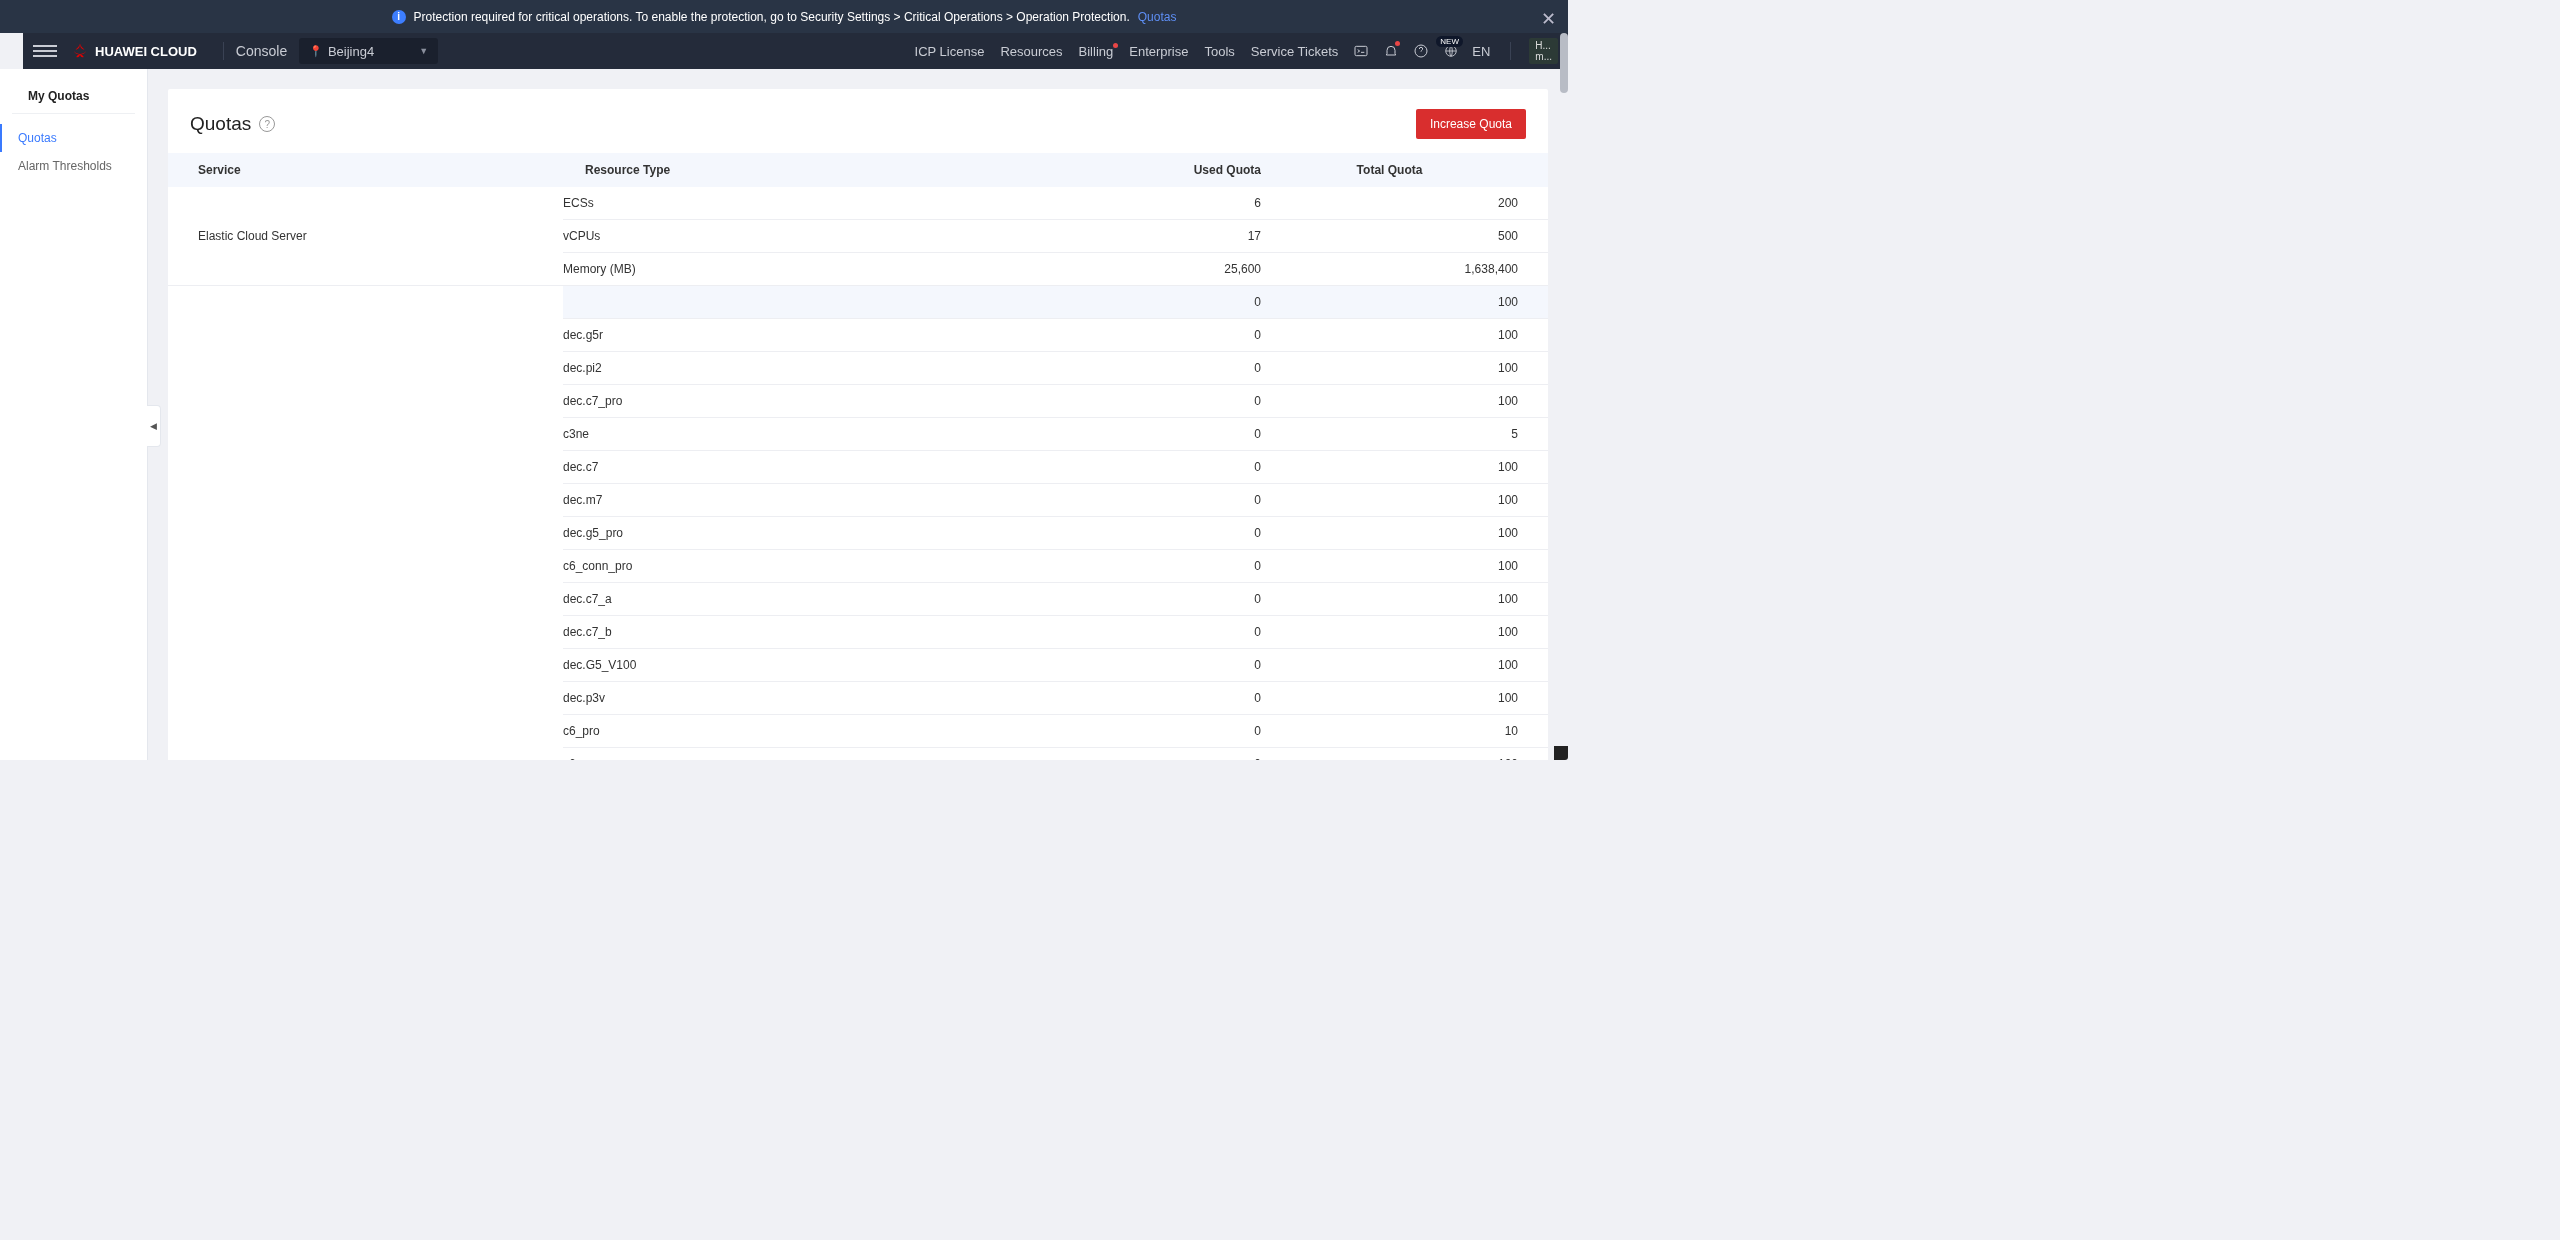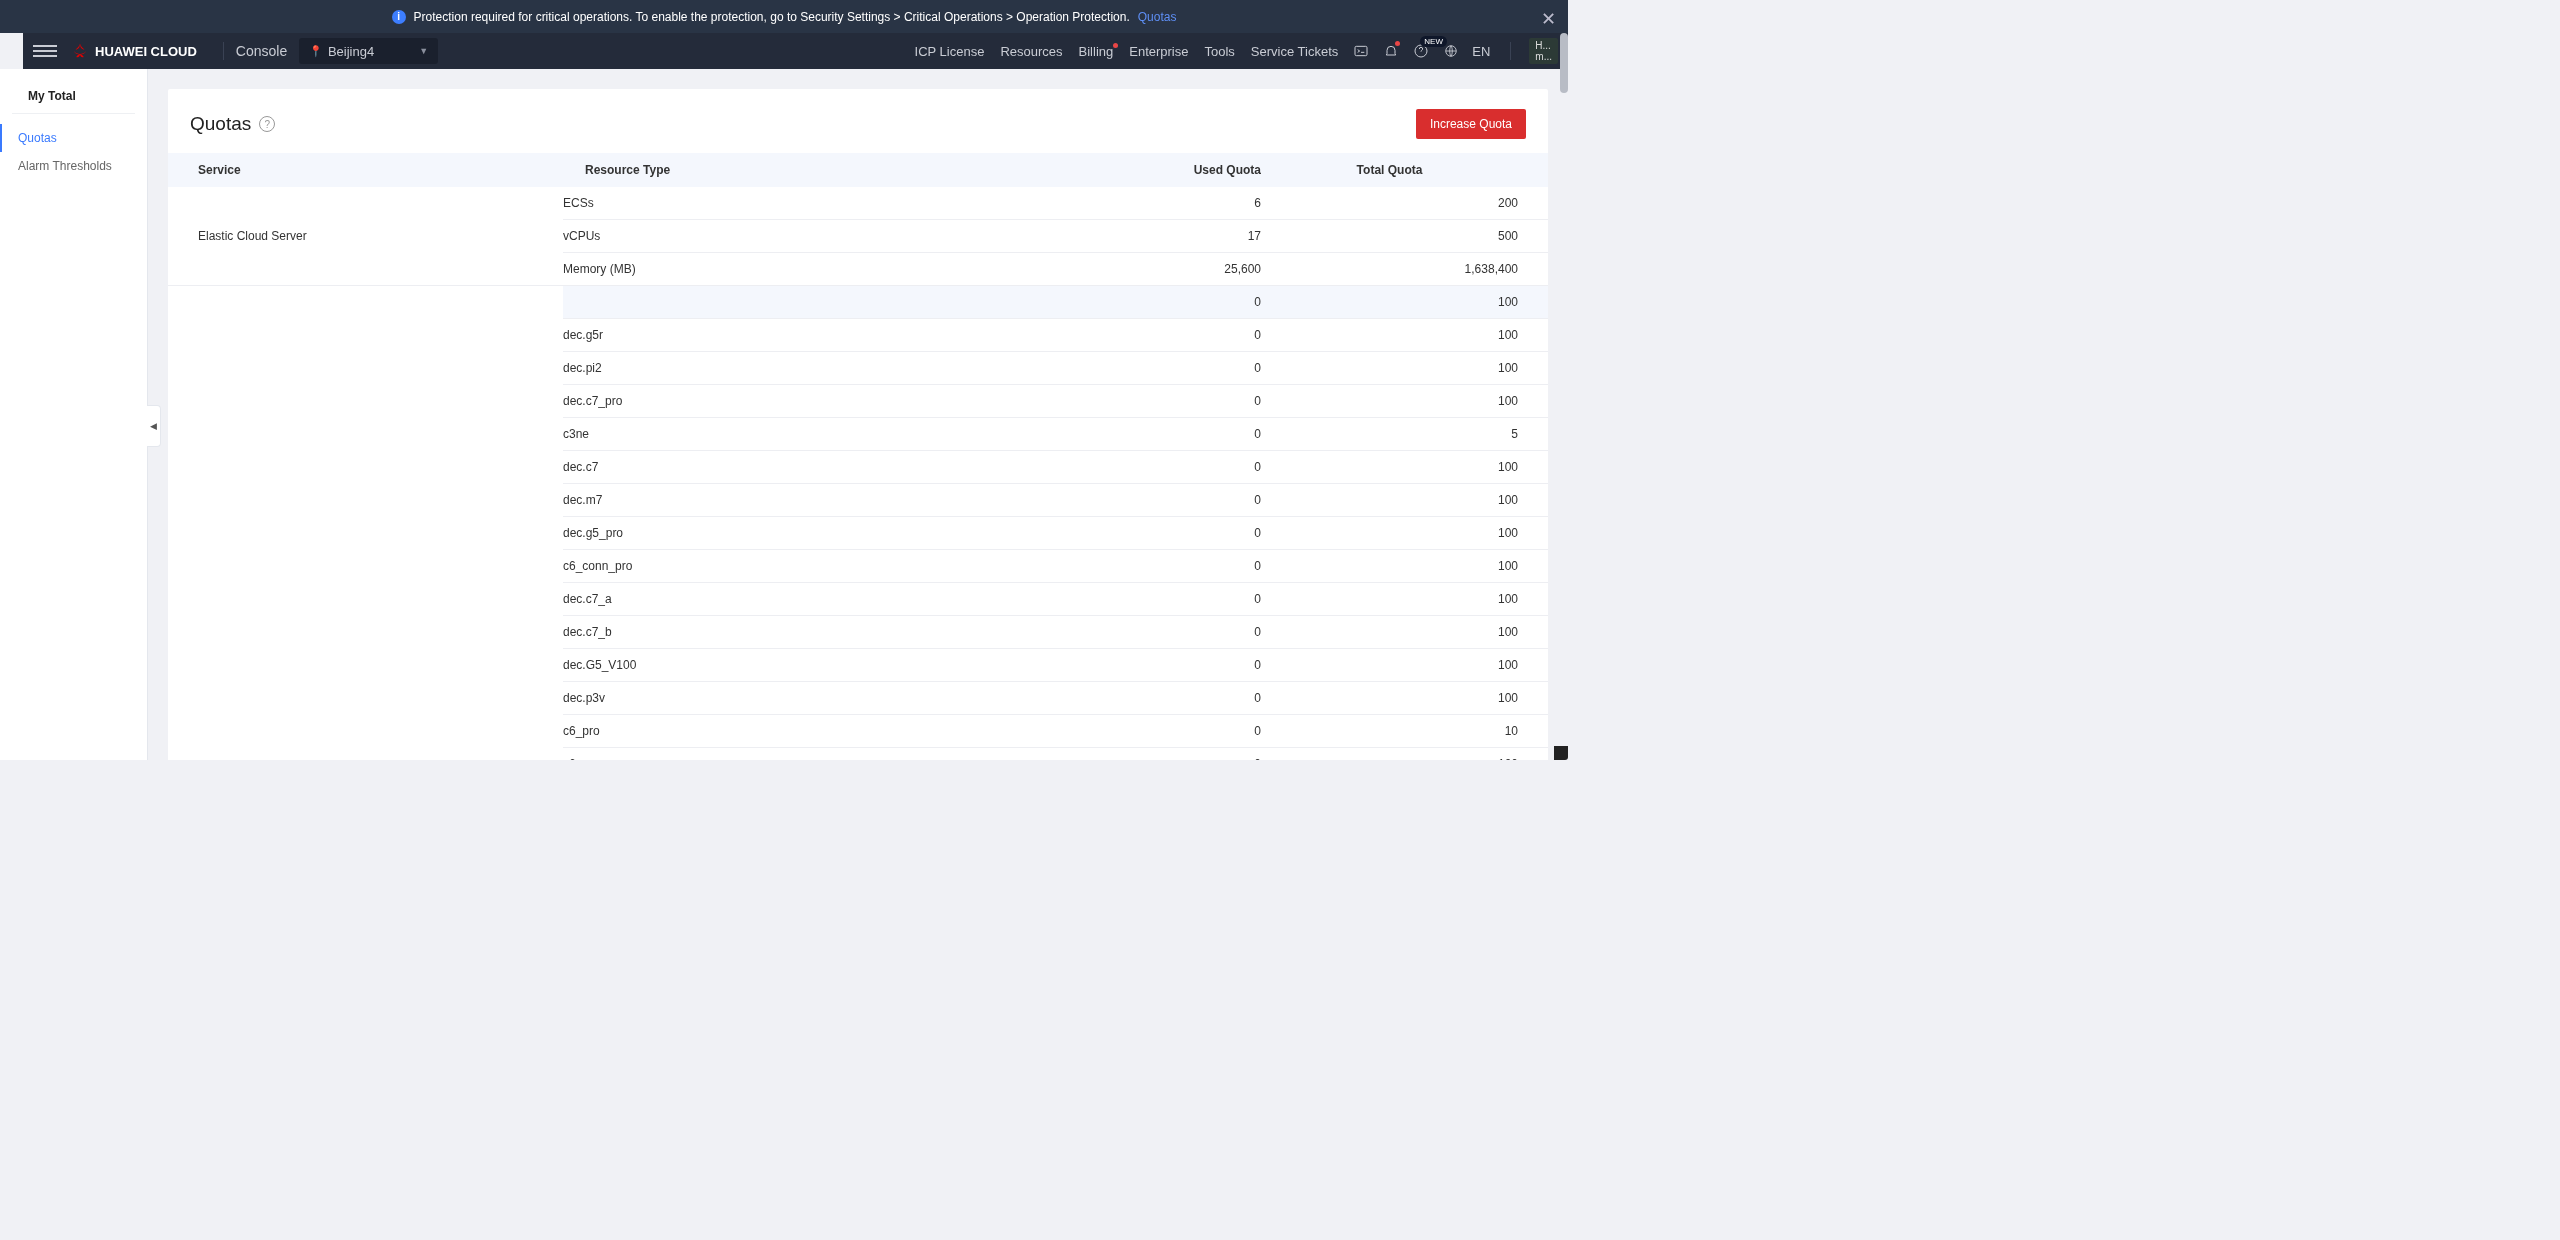--- a/index.html
+++ b/index.html
@@ -22,21 +22,21 @@
   .divider-v{width:1px;height:18px;background:#3a4254;margin:0 12px;}
   .console-lbl{color:#c9ccd4;font-size:14px;}
   .region{background:#1a202d;border-radius:3px;height:26px;display:flex;align-items:center;padding:0 10px;margin-left:12px;cursor:pointer;gap:5px;}
   .region .pin{font-size:11px;}
   .region .chev{margin-left:40px;color:#8a8f9d;font-size:9px;}
   .flex-fill{flex:1;}
   .nav-item{margin:0 8px;cursor:pointer;position:relative;font-size:13px;}
   .dot{position:absolute;top:-1px;right:-5px;width:5px;height:5px;background:#e94646;border-radius:50%;}
   .hicon{width:18px;height:18px;display:flex;align-items:center;justify-content:center;margin:0 6px;cursor:pointer;position:relative;}
   .hicon svg{width:16px;height:16px;stroke:#c9ccd4;fill:none;stroke-width:1.5;}
-  .badge-new{position:absolute;top:-6px;left:8px;background:#0f172a;color:#fff;font-size:8px;border-radius:7px;padding:1px 4px;}
+  .badge-new{position:absolute;top:-6px;left:24px;background:#0f172a;color:#fff;font-size:8px;border-radius:7px;padding:1px 4px;}
   .lang{display:flex;align-items:center;gap:14px;margin:0 8px;}
   .user-box{margin-left:6px;font-size:10px;color:#ddd;line-height:1.1;background:#2c3a36;border-radius:2px;padding:2px 6px;}
 
   
   .body-wrap{display:flex;height:691px;}
   .sidebar{width:148px;background:#fff;border-right:1px solid #e4e7ed;padding-top:14px;}
   .side-title{font-size:12px;font-weight:600;color:#222;padding:6px 16px 10px;border-bottom:1px solid #eef0f3;margin:0 12px 10px;}
   .side-item{font-size:12px;color:#666;padding:7px 18px;cursor:pointer;}
   .side-item.active{color:#3a7afe;border-left:2px solid #3a7afe;padding-left:16px;}
   .collapse-tab{position:absolute;left:147px;top:405px;width:14px;height:42px;background:#fff;border:1px solid #e4e7ed;border-left:none;border-radius:0 4px 4px 0;display:flex;align-items:center;justify-content:center;color:#555;font-size:9px;cursor:pointer;}
@@ -136,21 +136,21 @@
     </span>
     <div class="divider-v"></div>
     <div class="user-box">
       <div>H...</div>
       <div>m...</div>
     </div>
   </div>
 
   <div class="body-wrap">
     <div class="sidebar">
-      <div class="side-title">My Total</div>
+      <div class="side-title">My Quotas</div>
       <div id="side-items">
           <div class="side-item active">Quotas</div>
           <div class="side-item">Alarm Thresholds</div>
         </div>
     </div>
     <div class="collapse-tab">◀</div>
 
     <div class="main">
       <div class="card">
         <div class="card-head">

